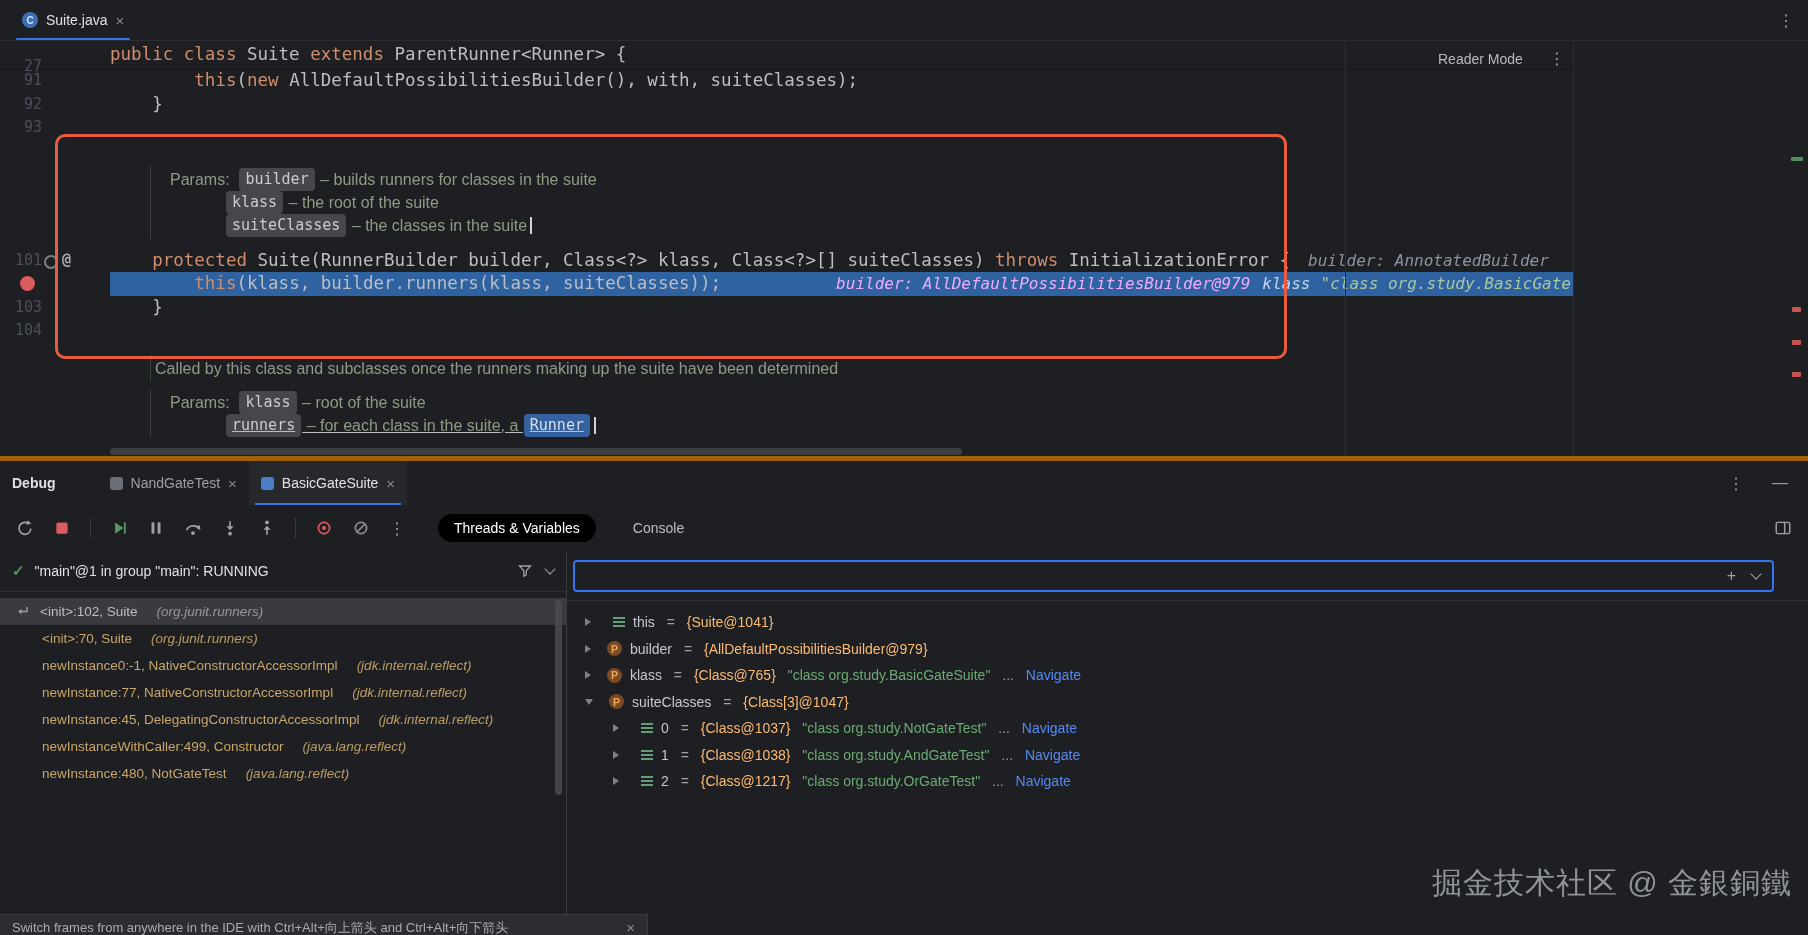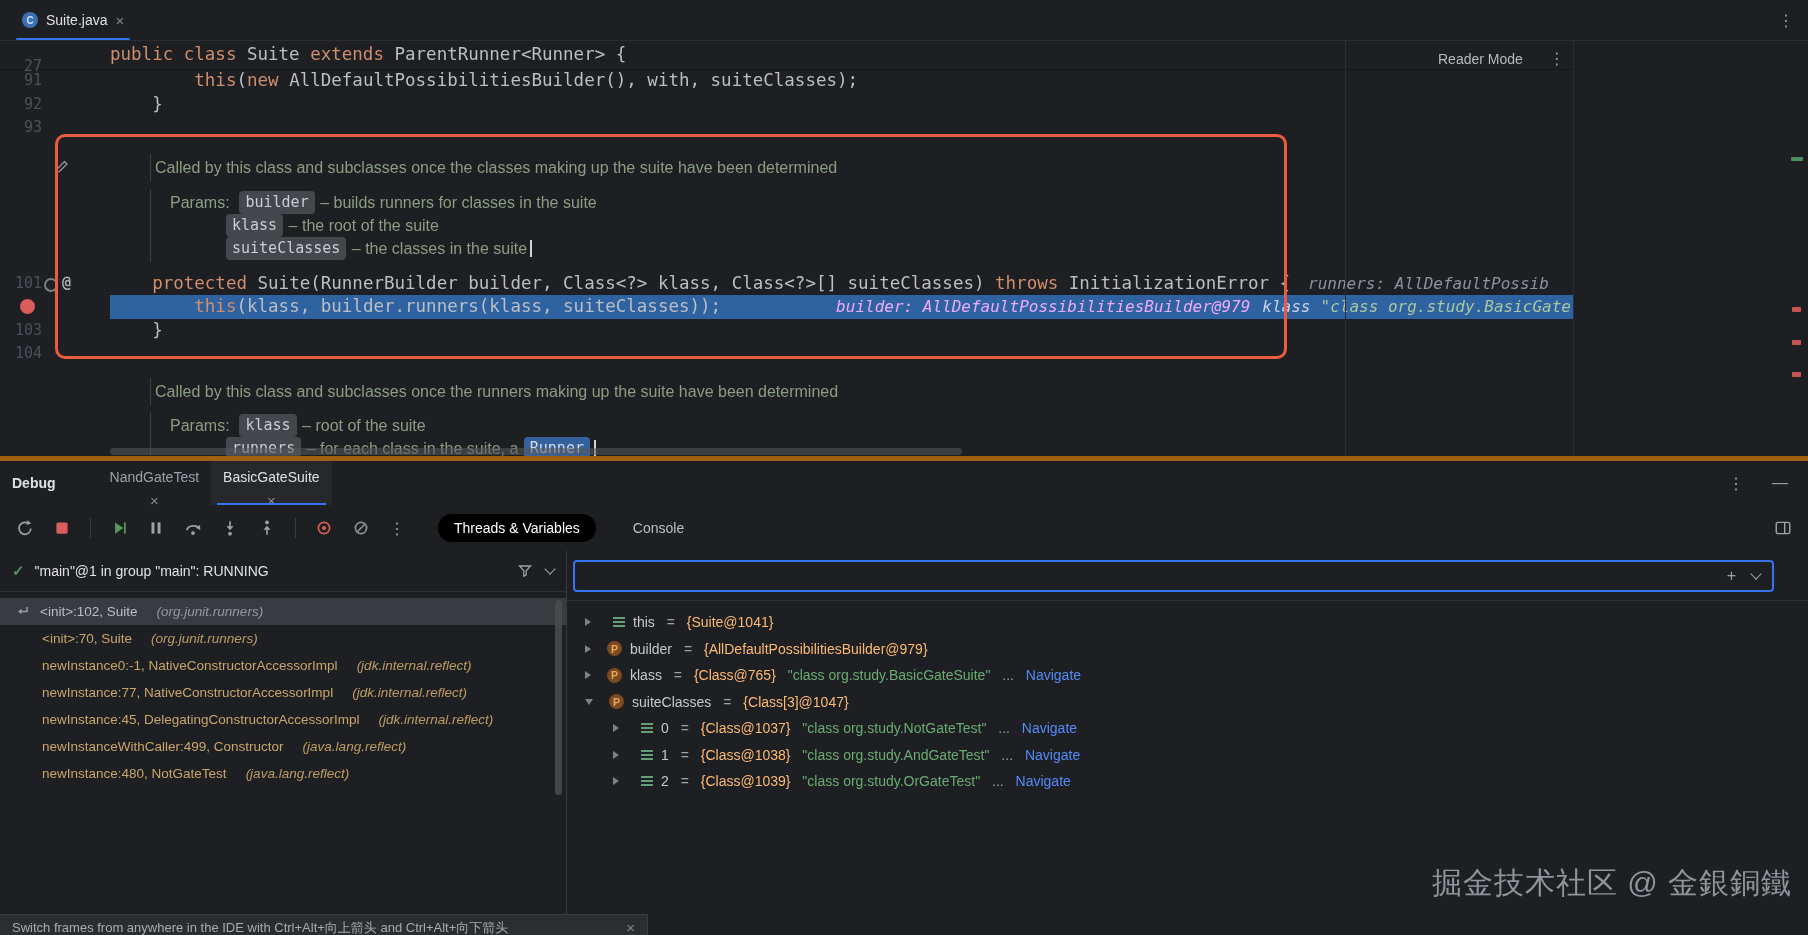--- a/index.html
+++ b/index.html
@@ -44,21 +44,21 @@
   #margin-guide{position:absolute;left:1345px;top:0;bottom:0;width:1px;background:#2d2f33;}
   #editor-sep{position:absolute;left:1573px;top:0;bottom:0;width:1px;background:#2b2d30;}
   #hscroll{position:absolute;left:110px;top:407px;width:852px;height:7px;background:#55585c;opacity:.55;border-radius:4px;}
   .stripe{position:absolute;border-radius:1px;}
   #reader-mode{position:absolute;top:8px;left:1438px;display:flex;align-items:center;gap:26px;font-family:"Liberation Sans",sans-serif;font-size:14px;color:#b6b9be;}
 
   
   #debug{position:relative;height:479px;border-top:5px solid #a16207;background:#1e1f22;}
   #dbg-header{height:44px;display:flex;align-items:center;padding:0 12px;}
   #dbg-title{font-weight:bold;font-size:14px;color:#dfe1e5;margin-right:42px;}
-  .dtab{display:flex;align-items:center;gap:8px;height:44px;padding:0 12px;position:relative;font-size:14px;color:#9da0a8;flex-direction:column;}
+  .dtab{display:flex;align-items:center;gap:8px;height:44px;padding:0 12px;position:relative;font-size:14px;color:#9da0a8;}
   .dtab.sel{color:#dfe1e5;background:#26282c;}
   .dtab.sel::after{content:'';position:absolute;left:6px;right:6px;bottom:0;height:2px;background:#3574f0;}
   .tico{width:13px;height:13px;border-radius:3px;background:#6a6e75;}
   .dtab.sel .tico{background:#4a7ec9;}
   #dbg-header-right{margin-left:auto;display:flex;align-items:center;gap:28px;color:#9da0a8;font-size:16px;padding-right:8px;}
 
   #dbg-toolbar{height:46px;display:flex;align-items:center;padding-left:14px;gap:15px;}
   .tbico{width:22px;height:22px;display:flex;align-items:center;justify-content:center;}
   .tsep{width:1px;height:20px;background:#393b40;margin:0 2px;}
   #pill-threads{background:#000000;color:#fff;padding:6px 16px;border-radius:16px;font-size:14px;margin-left:16px;}
@@ -135,49 +135,41 @@
         </div>
         <div class="lcode"><span class="s-id">    }</span></div>
       </div>
       <div class="eline">
         <div class="gutter">
           <span class="lnum">93</span>
         </div>
         <div class="lcode"></div>
       </div>
       <div style="height: 16px;"></div>
-      <div class="eline dline">
-        <div class="gutter">
-          <span class="g-pencil"><svg width="16" height="16" viewBox="0 0 16 16">
-              <path d="M2 13.5l1-3.5 7.5-7.5 2.5 2.5L5.5 12.5z" fill="none" stroke="#9da0a8" stroke-width="1.2"></path>
-            </svg></span>
-        </div>
-        <div class="ldoc" style="padding-left: 45px;"><span class="s-doc">Called by this class and subclasses once the classes making up the suite have been determined</span></div>
-      </div>
       <div style="height: 12px;"></div>
       <div class="eline dline">
         <div class="gutter"></div>
         <div class="ldoc" style="padding-left: 60px;"><span class="s-doc">Params:  </span><span class="s-chip">builder</span><span class="s-doc"> – builds runners for classes in the suite</span></div>
       </div>
       <div class="eline dline">
         <div class="gutter"></div>
         <div class="ldoc" style="padding-left: 115px;"><span class="s-chip">klass</span><span class="s-doc"> – the root of the suite</span></div>
       </div>
       <div class="eline dline">
         <div class="gutter"></div>
         <div class="ldoc" style="padding-left: 115px;"><span class="s-chip">suiteClasses</span><span class="s-doc"> – the classes in the suite</span><span class="s-caret"></span></div>
       </div>
       <div style="height: 12px;"></div>
       <div class="eline">
         <div class="gutter">
           <span class="lnum">101</span>
           <span class="g-ring"></span>
           <span class="g-at">@</span>
         </div>
-        <div class="lcode"><span class="s-id">    </span><span class="s-kw">protected</span><span class="s-id"> Suite(RunnerBuilder builder, Class&lt;?&gt; klass, Class&lt;?&gt;[] suiteClasses) </span><span class="s-kw">throws</span><span class="s-id"> InitializationError {</span><span class="s-hintA">runners: AllDefaultPossib</span></div>
+        <div class="lcode"><span class="s-id">    </span><span class="s-kw">protected</span><span class="s-id"> Suite(RunnerBuilder builder, Class&lt;?&gt; klass, Class&lt;?&gt;[] suiteClasses) </span><span class="s-kw">throws</span><span class="s-id"> InitializationError {</span><span class="s-hintA">builder: AnnotatedBuilder</span></div>
       </div>
       <div class="eline exec">
         <div class="gutter">
           <span class="bp"></span>
         </div>
         <div class="lcode"><span class="s-id">        </span><span class="s-kw">this</span><span class="s-id">(klass, builder.runners(klass, suiteClasses));</span><span class="s-hintB">builder: AllDefaultPossibilitiesBuilder@979</span><span class="s-hintC">klass</span><span class="s-hintG">"class org.study.BasicGate</span></div>
       </div>
       <div class="eline">
         <div class="gutter">
           <span class="lnum">103</span>
@@ -195,21 +187,21 @@
         <div class="gutter"></div>
         <div class="ldoc" style="padding-left: 45px;"><span class="s-doc">Called by this class and subclasses once the runners making up the suite have been determined</span></div>
       </div>
       <div style="height: 11px;"></div>
       <div class="eline dline">
         <div class="gutter"></div>
         <div class="ldoc" style="padding-left: 60px;"><span class="s-doc">Params:  </span><span class="s-chip">klass</span><span class="s-doc"> – root of the suite</span></div>
       </div>
       <div class="eline dline">
         <div class="gutter"></div>
-        <div class="ldoc" style="padding-left: 115px;"><span class="s-chip">runners</span><span class="s-doc"> – for each class in the suite, a </span><span class="s-chipsel">Runner</span><span class="s-caret"></span></div>
+        <div class="ldoc" style="padding-left: 115px; text-decoration: underline;"><span class="s-chip">runners</span><span class="s-doc"> – for each class in the suite, a </span><span class="s-chipsel">Runner</span><span class="s-caret"></span></div>
       </div>
     </div>
 
   <div id="annotation-box"></div>
   <div id="margin-guide"></div>
   <div id="editor-sep"></div>
   <div id="hscroll"></div>
 
   <div class="stripe" style="left:1791px;top:116px;width:12px;height:4px;background:#4e8f5b;"></div>
   <div class="stripe" style="left:1792px;top:266px;width:9px;height:5px;background:#c75450;"></div>
@@ -346,21 +338,21 @@
           <span class="chev"></span>
         </div>
       </div>
       <div id="vars">
           <div class="vrow"><span class="tri-r"></span><span class="tri-spacer"></span><span class="ic-v"></span><span class="vname">this</span><span class="veq"> = </span><span class="vval">{Suite@1041}</span></div>
           <div class="vrow"><span class="tri-r"></span><span></span><span class="ic-p">P</span><span class="vname">builder</span><span class="veq"> = </span><span class="vval">{AllDefaultPossibilitiesBuilder@979}</span></div>
           <div class="vrow"><span class="tri-r"></span><span></span><span class="ic-p">P</span><span class="vname">klass</span><span class="veq"> = </span><span class="vval">{Class@765}</span><span class="vstr"> "class org.study.BasicGateSuite"</span><span class="vdotstxt"> ... </span><span class="vnav">Navigate</span></div>
           <div class="vrow"><span class="tri-d"></span><span></span><span class="ic-p">P</span><span class="vname">suiteClasses</span><span class="veq"> = </span><span class="vval">{Class[3]@1047}</span></div>
           <div class="vrow lvl1"><span class="tri-r"></span><span class="tri-spacer"></span><span class="ic-v"></span><span class="vname">0</span><span class="veq"> = </span><span class="vval">{Class@1037}</span><span class="vstr"> "class org.study.NotGateTest"</span><span class="vdotstxt"> ... </span><span class="vnav">Navigate</span></div>
           <div class="vrow lvl1"><span class="tri-r"></span><span class="tri-spacer"></span><span class="ic-v"></span><span class="vname">1</span><span class="veq"> = </span><span class="vval">{Class@1038}</span><span class="vstr"> "class org.study.AndGateTest"</span><span class="vdotstxt"> ... </span><span class="vnav">Navigate</span></div>
-          <div class="vrow lvl1"><span class="tri-r"></span><span class="tri-spacer"></span><span class="ic-v"></span><span class="vname">2</span><span class="veq"> = </span><span class="vval">{Class@1039}</span><span class="vstr"> "class org.study.OrGateTest"</span><span class="vdotstxt"> ... </span><span class="vnav">Navigate</span></div>
+          <div class="vrow lvl1"><span class="tri-r"></span><span class="tri-spacer"></span><span class="ic-v"></span><span class="vname">2</span><span class="veq"> = </span><span class="vval">{Class@1217}</span><span class="vstr"> "class org.study.OrGateTest"</span><span class="vdotstxt"> ... </span><span class="vnav">Navigate</span></div>
         </div>
     </div>
   </div>
 
   <div id="status-hint">
     <span>Switch frames from anywhere in the IDE with Ctrl+Alt+向上箭头 and Ctrl+Alt+向下箭头</span>
     <span class="xbtn">×</span>
   </div>
   <div id="watermark">掘金技术社区 @ 金銀銅鐵</div>
 </div>

